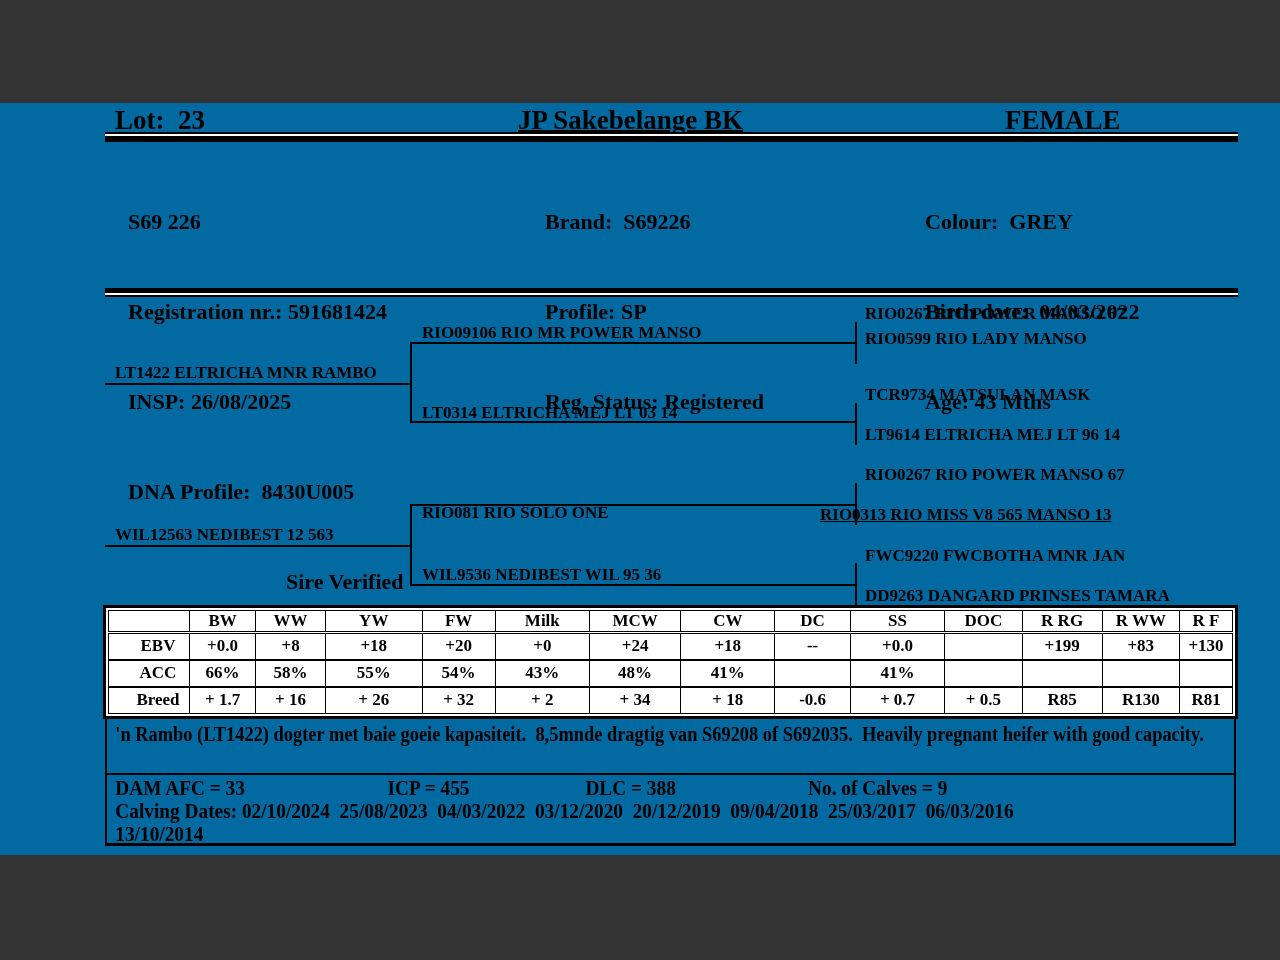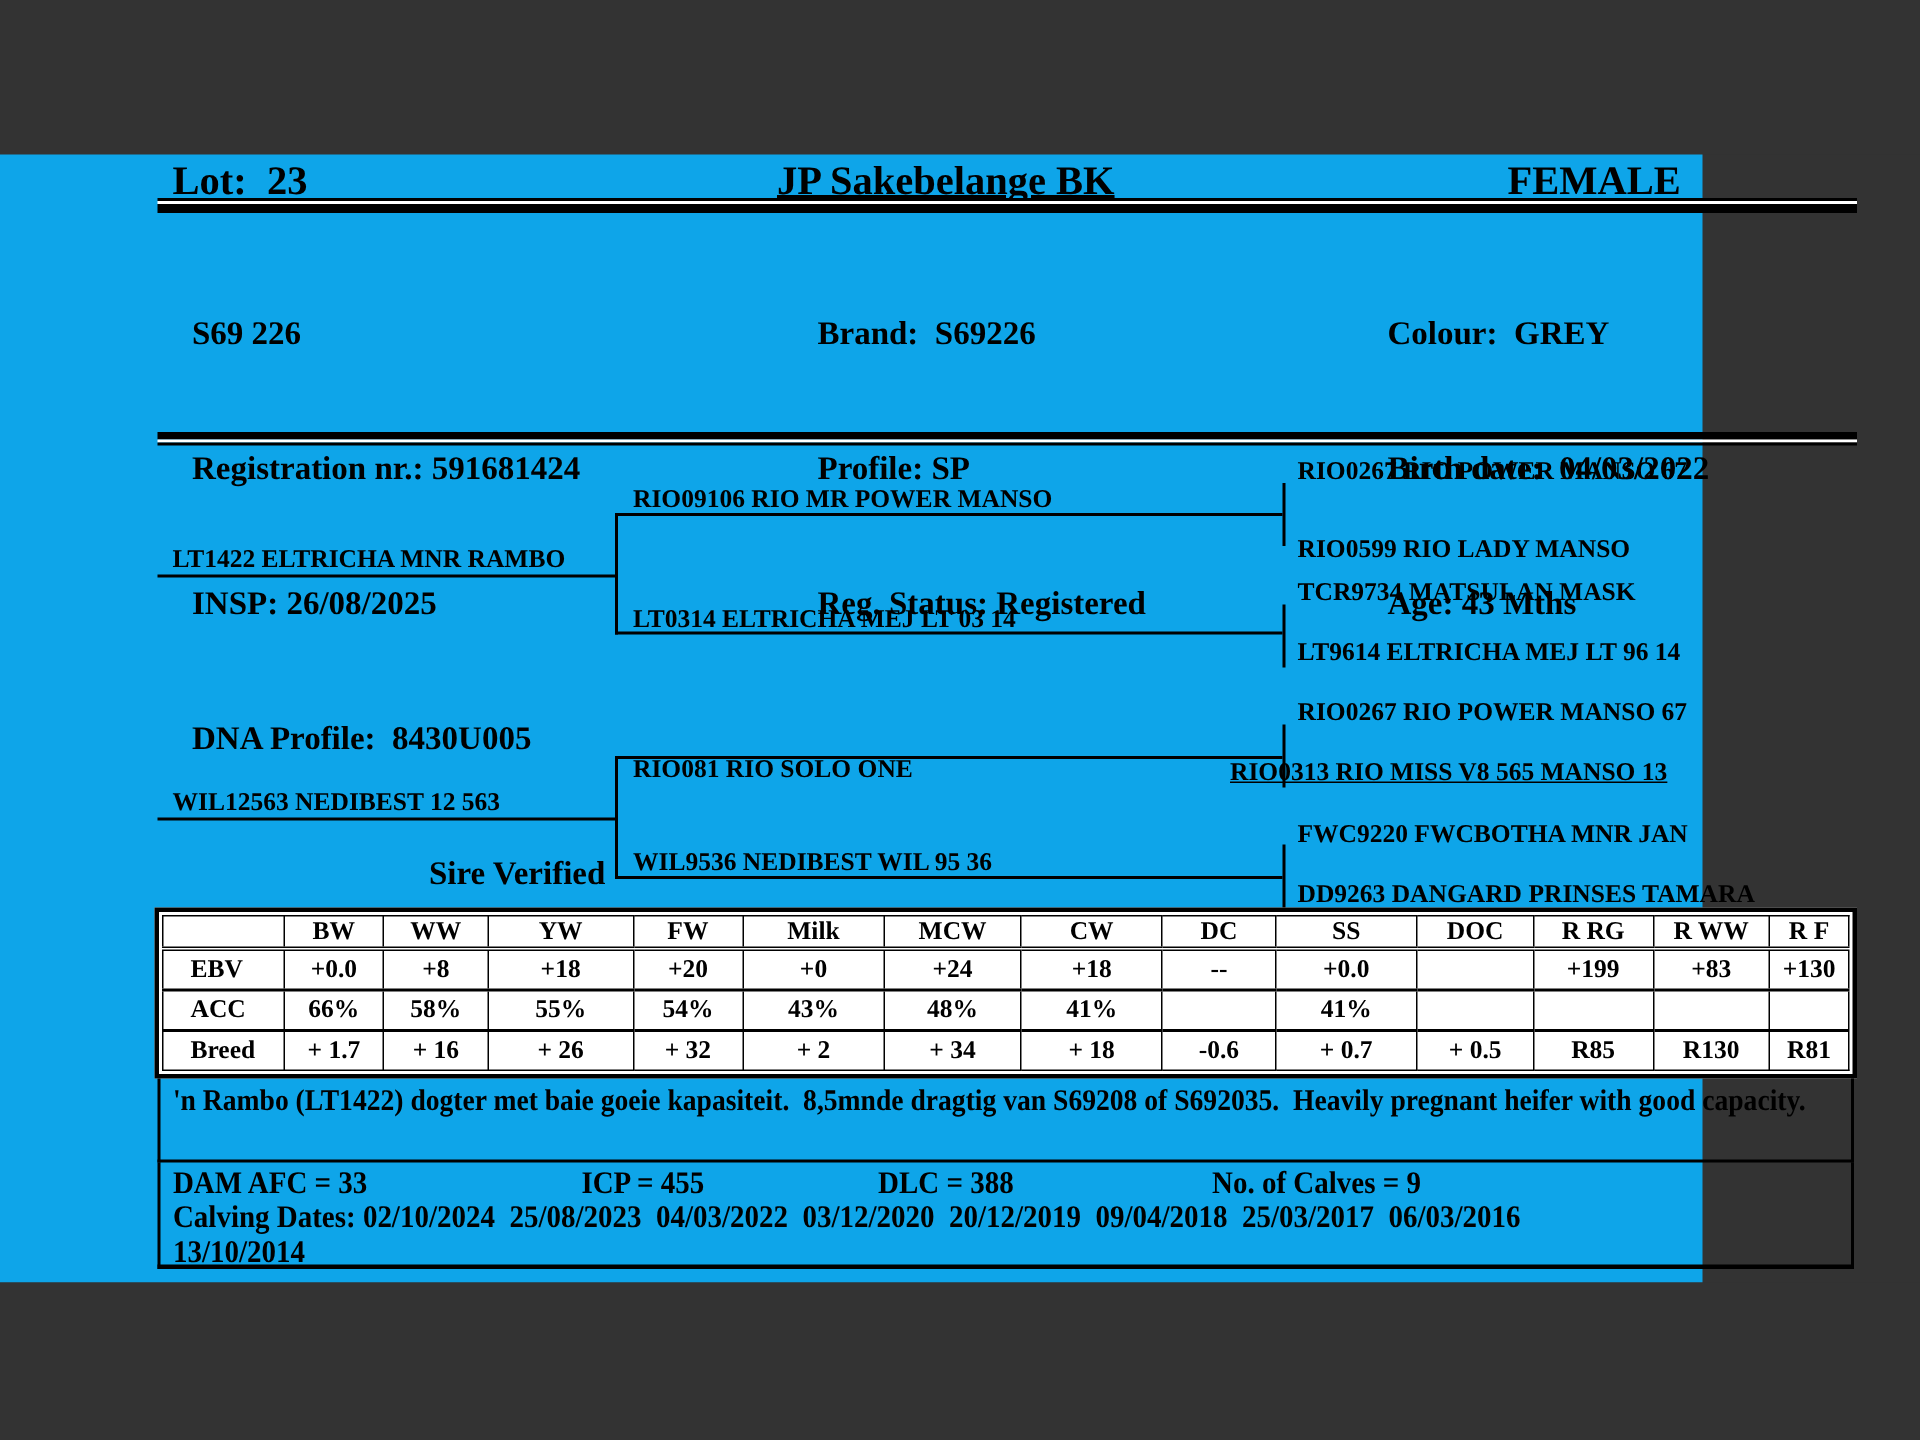--- a/index.html
+++ b/index.html
@@ -1,21 +1,21 @@
 <!DOCTYPE html>
 <html><head>
 <meta charset="utf-8">
 <style>
   * { box-sizing: border-box; margin: 0; padding: 0; }
   html, body { width: 1280px; height: 960px; overflow: hidden; }
   body { background: #333333; font-family: "Liberation Serif", "DejaVu Serif", serif; font-weight: bold; color: #000; }
 
   .frame-top    { position: absolute; left: 0; top: 0;    width: 1280px; height: 103px; background: #333333; }
   .frame-bottom { position: absolute; left: 0; top: 855px; width: 1280px; height: 105px; background: #333333; }
-  .page { position: absolute; left: 0; top: 103px; width: 1135px; height: 752px; background: #0ea5e9; }
+  .page { position: absolute; left: 0; top: 103px; width: 1280px; height: 752px; background: #0369a1; }
 
   
   .hdr-item { position: absolute; top: 2px; font-size: 27px; white-space: pre; }
   .hdr-lot   { left: 115px; }
   .hdr-owner { left: 518px; text-decoration: underline; text-decoration-thickness: 2px; }
   .hdr-sex   { left: 1005px; }
 
   .rule { position: absolute; left: 105px; width: 1133px; }
   .rule .thin { height: 2px; background: #000; }
   .rule .gap  { height: 2px; background: #fff; }
@@ -36,21 +36,21 @@
   .hline { position: absolute; height: 2px; background: #000; }
   .vline { position: absolute; width: 2px; background: #000; }
 
   
   .lower-block { position: absolute; left: 103px; top: 502px; width: 1135px; }
   .tbl-outer { border: 3px solid #000; padding: 2px; background: #fff; }
   table { width: 100%; border-collapse: collapse; table-layout: fixed; border: 1px solid #000; font-size: 17px; font-weight: bold; }
   th, td { border: 1.5px solid #000; text-align: center; height: 27px; padding: 0; white-space: pre; overflow: hidden; }
   thead th { height: 20px; border-bottom: 3px double #000; }
   tr.sep-top td { border-top: 2px solid #000; margin-top: 36px; }
-  td.rowlabel { text-align: left; padding-left: 18px; }
+  td.rowlabel { text-align: center; padding-left: 18px; }
 
   .comment-box { margin: 0 2px; height: 56px; border-left: 2px solid #000; border-right: 2px solid #000; border-bottom: 2px solid #000; overflow: hidden; }
   .repro-box   { margin: 0 2px; height: 71px; border-left: 2px solid #000; border-right: 2px solid #000; border-bottom: 3px solid #000; overflow: hidden; }
 
   .cond { width: 1225px; transform: scaleX(0.92); transform-origin: 0 0; }
   .comment-text { padding: 3px 0 0 9px; font-size: 20px; line-height: 25px; white-space: pre-wrap; }
   .repro-inner { padding-top: 2px; font-size: 21px; line-height: 23px; }
   .repro-row { position: relative; height: 23px; }
   .repro-row span { position: absolute; white-space: pre; }
   .repro-damafc { left: 9px; }
@@ -99,21 +99,21 @@
       <div class="gap"></div>
       <div class="thin"></div>
   </div>
 
   <div>
 
     <span class="ped-name" style="left:422px; top:220px;">RIO09106 RIO MR POWER MANSO</span>
     <span class="ped-name" style="left:115px; top:260px;">LT1422 ELTRICHA MNR RAMBO</span>
     <span class="ped-name" style="left:422px; top:300px;">LT0314 ELTRICHA MEJ LT 03 14</span>
     <span class="ped-name" style="left:865px; top:201px;">RIO0267 RIO POWER MANSO 67</span>
-    <span class="ped-name" style="left:865px; top:253px;">RIO0599 RIO LADY MANSO</span>
+    <span class="ped-name" style="left:865px; top:226px;">RIO0599 RIO LADY MANSO</span>
     <span class="ped-name" style="left:865px; top:282px;">TCR9734 MATSULAN MASK</span>
     <span class="ped-name" style="left:865px; top:322px;">LT9614 ELTRICHA MEJ LT 96 14</span>
 
     <span class="ped-name" style="left:422px; top:381px;margin-top:19px;">RIO081 RIO SOLO ONE</span>
     <span class="ped-name" style="left:115px; top:422px;">WIL12563 NEDIBEST 12 563</span>
     <span class="ped-name" style="left:422px; top:462px;">WIL9536 NEDIBEST WIL 95 36</span>
     <span class="ped-name" style="left:865px; top:362px;">RIO0267 RIO POWER MANSO 67</span>
     <span class="ped-name" style="left:820px; top:402px;text-decoration:underline;">RIO0313 RIO MISS V8 565 MANSO 13</span>
     <span class="ped-name" style="left:865px; top:443px;">FWC9220 FWCBOTHA MNR JAN</span>
     <span class="ped-name" style="left:865px; top:483px;">DD9263 DANGARD PRINSES TAMARA</span>

